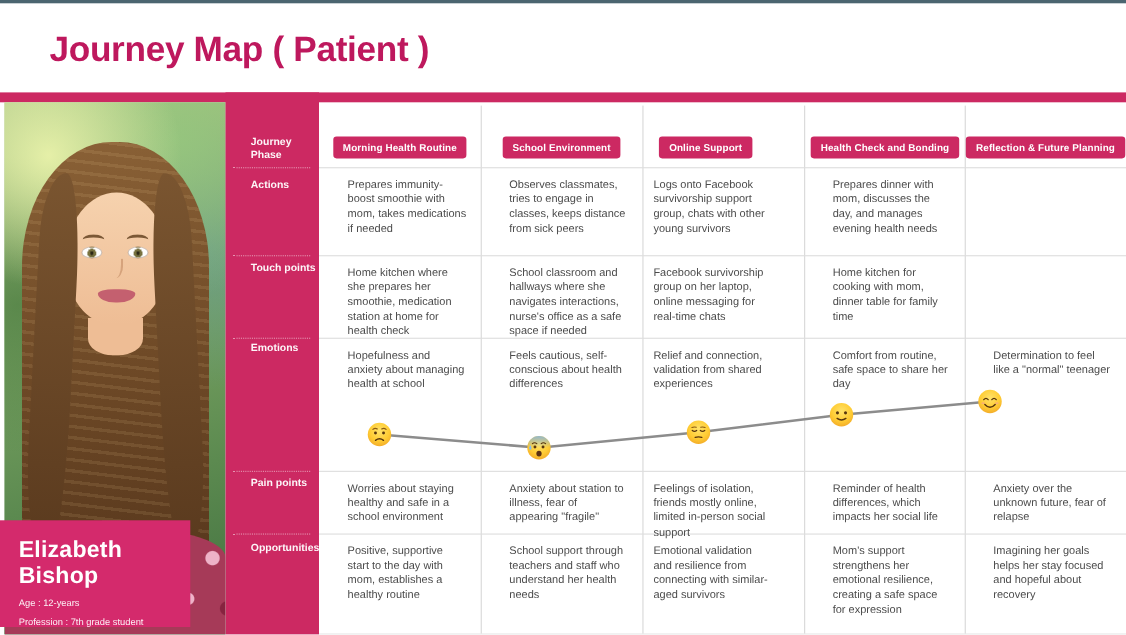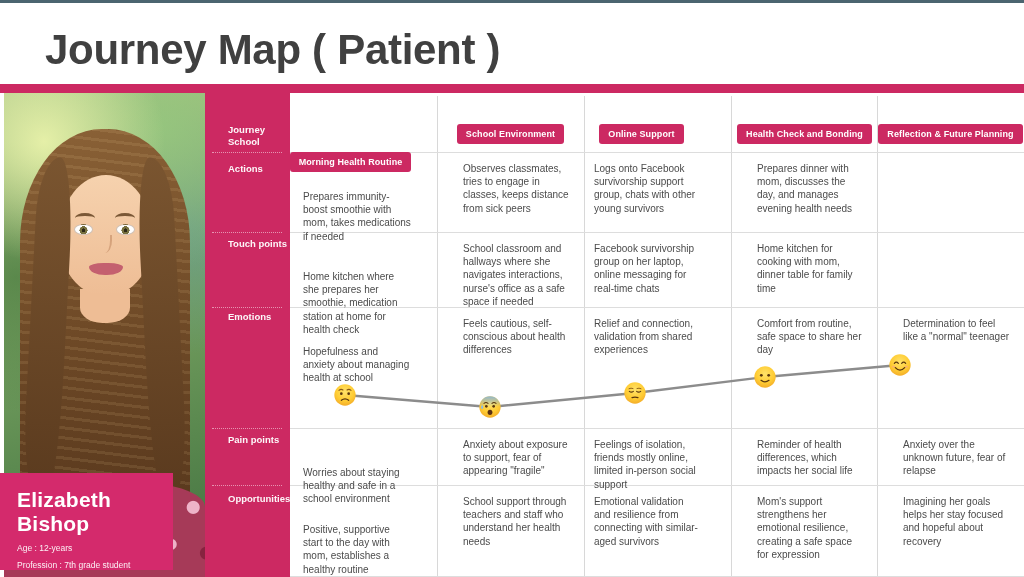--- a/index.html
+++ b/index.html
@@ -4,22 +4,22 @@
 <style>
   html,body{margin:0;padding:0;background:#fff;}
   .stage{position:relative;width:1024px;height:577px;background:#fff;overflow:hidden;
          font-family:"Liberation Sans",sans-serif;}
 
   
   .teal-bar{position:absolute;left:0;top:0;width:1024px;height:3px;background:#4B6570;}
   .pink-band{position:absolute;left:0;top:84px;width:1024px;height:9px;background:#CC2962;}
 
   
-  .title{position:absolute;left:45px;top:26px;margin:0;font-size:42px;font-weight:800;
-         color:#404040;letter-spacing:-0.3px;}
+  .title{position:absolute;left:45px;top:26px;margin:0;font-size:32px;font-weight:800;
+         color:#be185d;letter-spacing:-0.3px;}
 
   
   .photo{position:absolute;left:4px;top:93px;width:201px;height:484px;overflow:hidden;z-index:1;
     background:
       radial-gradient(circle at 20% 10%, rgba(233,242,170,.95), transparent 26%),
       radial-gradient(circle at 78% 7%, rgba(150,199,126,.85), transparent 30%),
       radial-gradient(circle at 90% 28%, rgba(96,152,158,.55), transparent 32%),
       radial-gradient(circle at 6% 38%, rgba(66,115,58,.6), transparent 38%),
       linear-gradient(165deg,#a9c588 0%,#7fa866 35%,#5c8a50 70%,#41703f 100%);}
   .hair{position:absolute;left:16px;top:36px;width:170px;height:436px;
@@ -70,21 +70,21 @@
   
   .vline{position:absolute;top:96px;bottom:1px;width:1px;background:#D8D8D8;}
   .hline{position:absolute;left:290px;width:734px;height:1px;background:#DDDDDD;}
   .header-cell{position:absolute;top:93px;height:59px;width:147px;display:flex;
     align-items:flex-end;justify-content:center;padding-bottom:8px;box-sizing:border-box;}
   .pill{background:#CC2962;color:#fff;font-size:9px;font-weight:bold;white-space:nowrap;
     padding:5px 9px;border-radius:3px;letter-spacing:.1px;}
   .cell{position:absolute;width:147px;box-sizing:border-box;padding:10px 13px 0 26px;
     font-size:10px;line-height:1.32;color:#4b4b4b;}
 
-  .c0{left:277px;margin-top:28px;} .c1{left:437px;} .c2{left:568px;} .c3{left:731px;} .c4{left:877px;}
+  .c0{left:290px;} .c1{left:437px;} .c2{left:568px;} .c3{left:731px;} .c4{left:877px;}
   .r0{top:152px;} .r1{top:232px;} .r2{top:307px;} .r3{top:428px;} .r4{top:485px;}
 
   
   .curve{position:absolute;left:0;top:0;z-index:2;pointer-events:none;}
   .emoji{position:absolute;width:24px;height:24px;z-index:3;}
 </style>
 </head>
 <body>
 
 <div class="stage">
@@ -124,21 +124,21 @@
   </div>
 
   <div class="info-box">
     <div class="persona-name">Elizabeth Bishop</div>
     <div class="persona-detail">Age : 12-years</div>
     <div class="persona-detail">Profession : 7th grade student</div>
 
   </div>
 
   <div class="side-col"></div>
-  <div class="side-label" style="top:124px">Journey School</div>
+  <div class="side-label" style="top:124px">Journey Phase</div>
   <div class="side-label" style="top:163px">Actions</div>
   <div class="side-label" style="top:238px">Touch points</div>
   <div class="side-label" style="top:311px">Emotions</div>
   <div class="side-label" style="top:434px">Pain points</div>
   <div class="side-label" style="top:493px">Opportunities</div>
   <div class="side-dot" style="top:152px"></div>
   <div class="side-dot" style="top:232px"></div>
   <div class="side-dot" style="top:307px"></div>
   <div class="side-dot" style="top:428px"></div>
   <div class="side-dot" style="top:485px"></div>
@@ -180,21 +180,21 @@
   <div class="cell r1 c2">Facebook survivorship group on her laptop, online messaging for real-time chats</div>
   <div class="cell r1 c3">Home kitchen for cooking with mom, dinner table for family time</div>
 
   <div class="cell r2 c0">Hopefulness and anxiety about managing health at school</div>
   <div class="cell r2 c1">Feels cautious, self-conscious about health differences</div>
   <div class="cell r2 c2">Relief and connection, validation from shared experiences</div>
   <div class="cell r2 c3">Comfort from routine, safe space to share her day</div>
   <div class="cell r2 c4">Determination to feel like a "normal" teenager</div>
 
   <div class="cell r3 c0">Worries about staying healthy and safe in a school environment</div>
-  <div class="cell r3 c1">Anxiety about exposure to support, fear of appearing "fragile"</div>
+  <div class="cell r3 c1">Anxiety about station to illness, fear of appearing "fragile"</div>
   <div class="cell r3 c2">Feelings of isolation, friends mostly online, limited in-person social support</div>
   <div class="cell r3 c3">Reminder of health differences, which impacts her social life</div>
   <div class="cell r3 c4">Anxiety over the unknown future, fear of relapse</div>
 
   <div class="cell r4 c0">Positive, supportive start to the day with mom, establishes a healthy routine</div>
   <div class="cell r4 c1">School support through teachers and staff who understand her health needs</div>
   <div class="cell r4 c2">Emotional validation and resilience from connecting with similar-aged survivors</div>
   <div class="cell r4 c3">Mom's support strengthens her emotional resilience, creating a safe space for expression</div>
   <div class="cell r4 c4">Imagining her goals helps her stay focused and hopeful about recovery</div>
 

